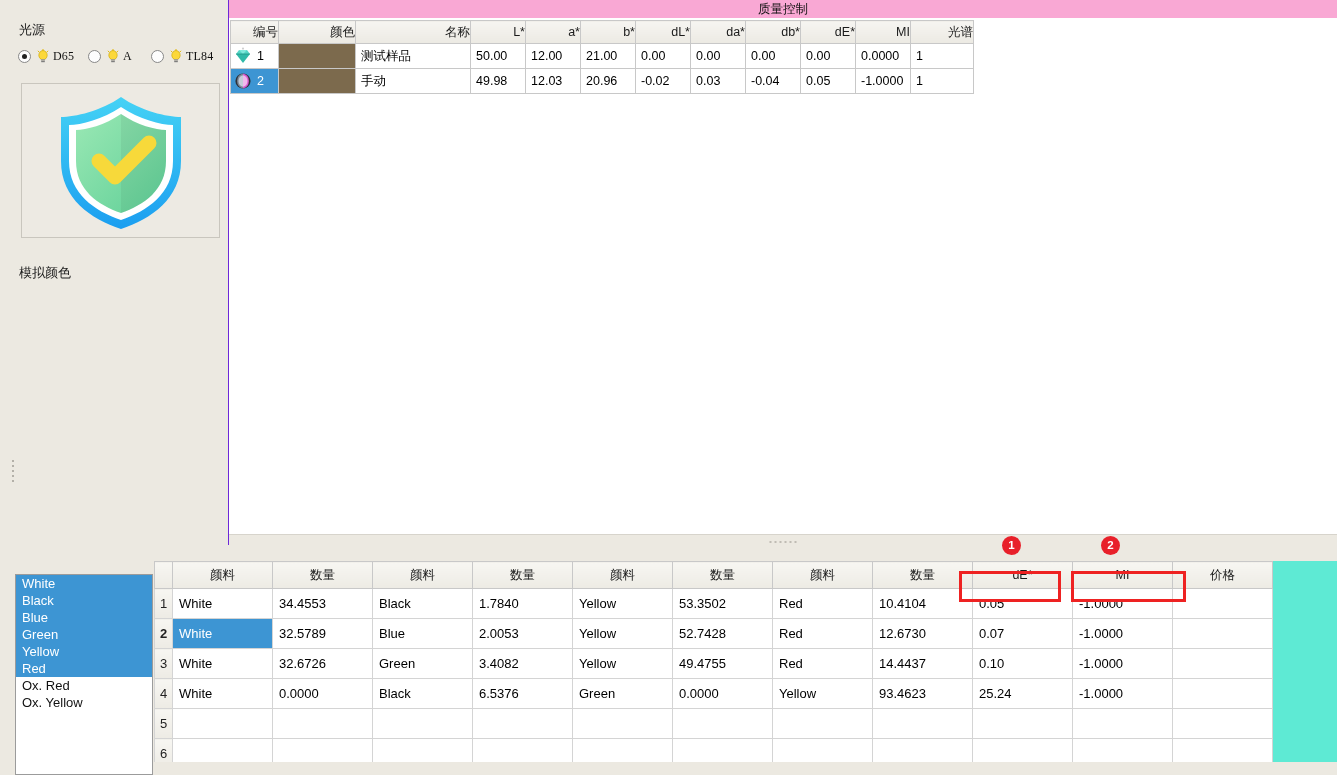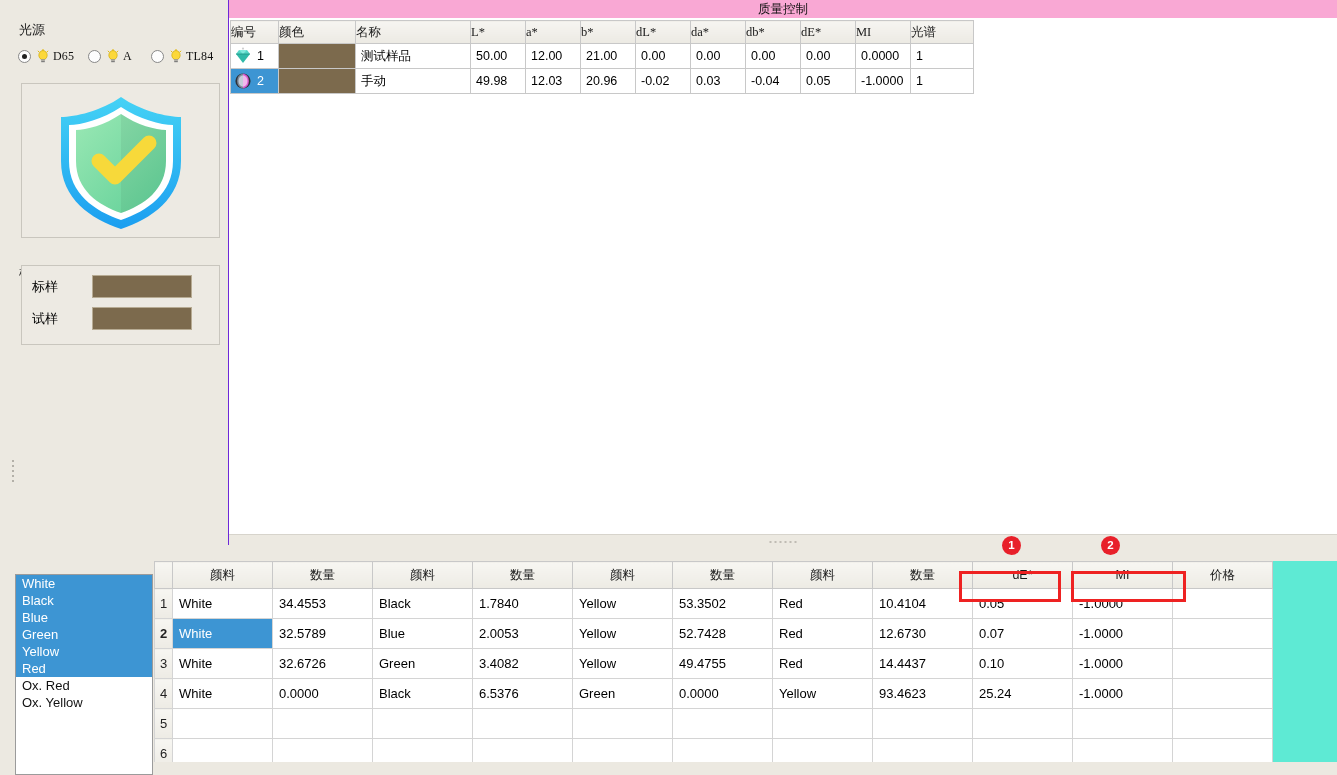--- a/index.html
+++ b/index.html
@@ -101,24 +101,23 @@
     font-weight: normal;
     font-size: 12.5px;
     padding: 0;
     height: 25px;
     white-space: nowrap;
     overflow: hidden;
   }
   #qc-table { position: absolute; left: 1px; top: 2px; }
   #qc-table th {
     background: linear-gradient(to bottom,#f6f5f1 0%,#eceae3 100%);
-    text-align: left;
+    text-align: right;
     height: 23px;
     color: #1a1a1a;
-    font-family: Liberation Serif, serif;
   }
   #qc-table td { background: #fff; text-align: left; padding-left: 5px; }
   #qc-table tr.sel td { background: #3d95d3; color: #fff; }
   #qc-table tr.sel td.white-cell { background:#fff; }
   .sw-cell { padding: 0 !important; }
   .sw-fill { width: 100%; height: 100%; display:block; }
   .idx-cell { position: relative; padding-left: 26px !important; }
   .idx-cell .rowicon {
     position: absolute; left: 3px; top: 50%;
     transform: translateY(-50%);
@@ -299,30 +298,20 @@
           <path d="M80 18 C 62 30, 40 36, 28 36 L28 72 C28 105, 54 122, 80 131 C106 122, 132 105, 132 72 L132 36 C120 36, 98 30, 80 18 Z" fill="#ffffff"></path>
           <path d="M80 25 C 64 36, 45 41, 35 41 L35 72 C35 101, 57 116, 80 124 C103 116, 125 101, 125 72 L125 41 C115 41, 96 36, 80 25 Z" fill="url(#gInner)"></path>
           <path d="M80 25 L80 124 C103 116, 125 101, 125 72 L125 41 C115 41, 96 36, 80 25 Z" fill="#000" opacity="0.05"></path>
           <path d="M58 72 L74 88 L108 54" fill="none" stroke="#f7d93a" stroke-width="15" stroke-linecap="round" stroke-linejoin="round"></path>
         </svg>
       </span>
     </div>
 
     <div class="lp-label" id="simcolor-label">模拟颜色</div>
 
-    <div id="simcolor-box">
-      <div class="sim-row" id="sim-row-1">
-        <span class="sim-text">标样</span>
-        <span class="sim-sw" style="background:#7c6a4d"></span>
-      </div>
-      <div class="sim-row" id="sim-row-2">
-        <span class="sim-text">试样</span>
-        <span class="sim-sw" style="background:#7c6a4d"></span>
-      </div>
-    </div>
 
     <div id="vsplit-dots">
       <i></i>
         <i></i>
         <i></i>
         <i></i>
         <i></i>
     </div>
   </div>
 

